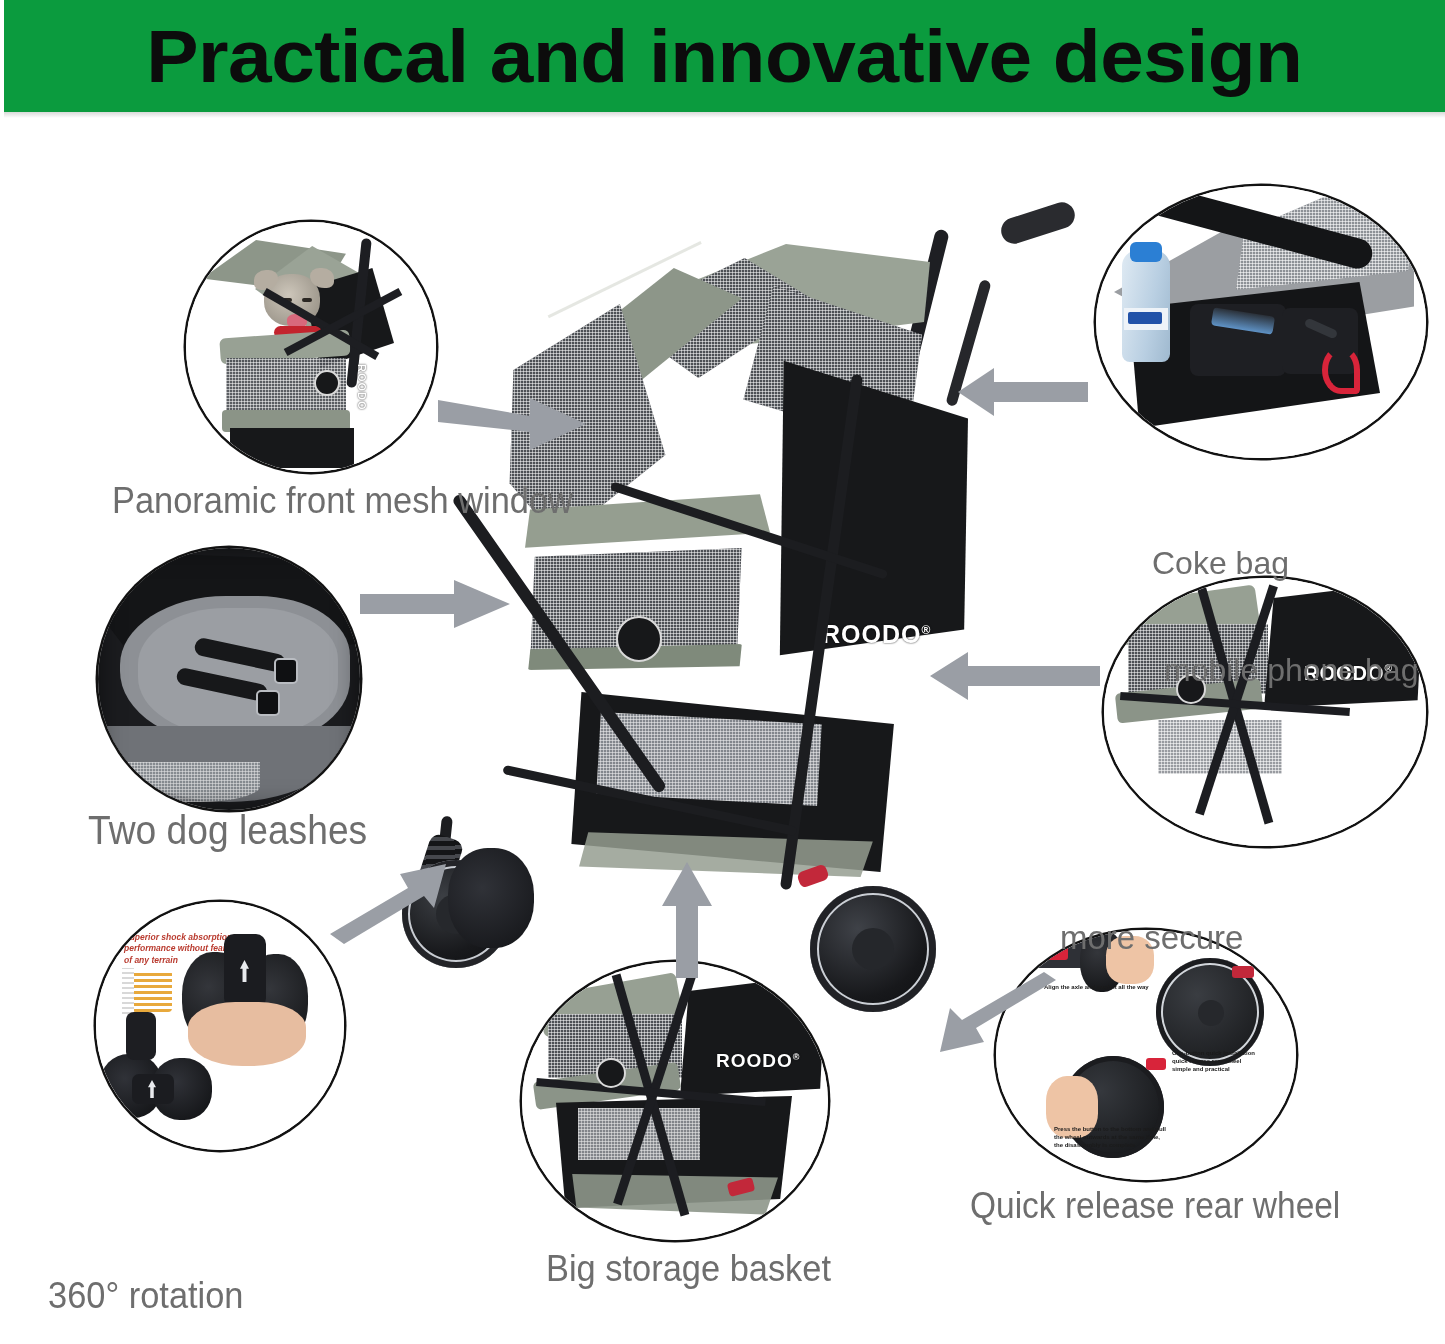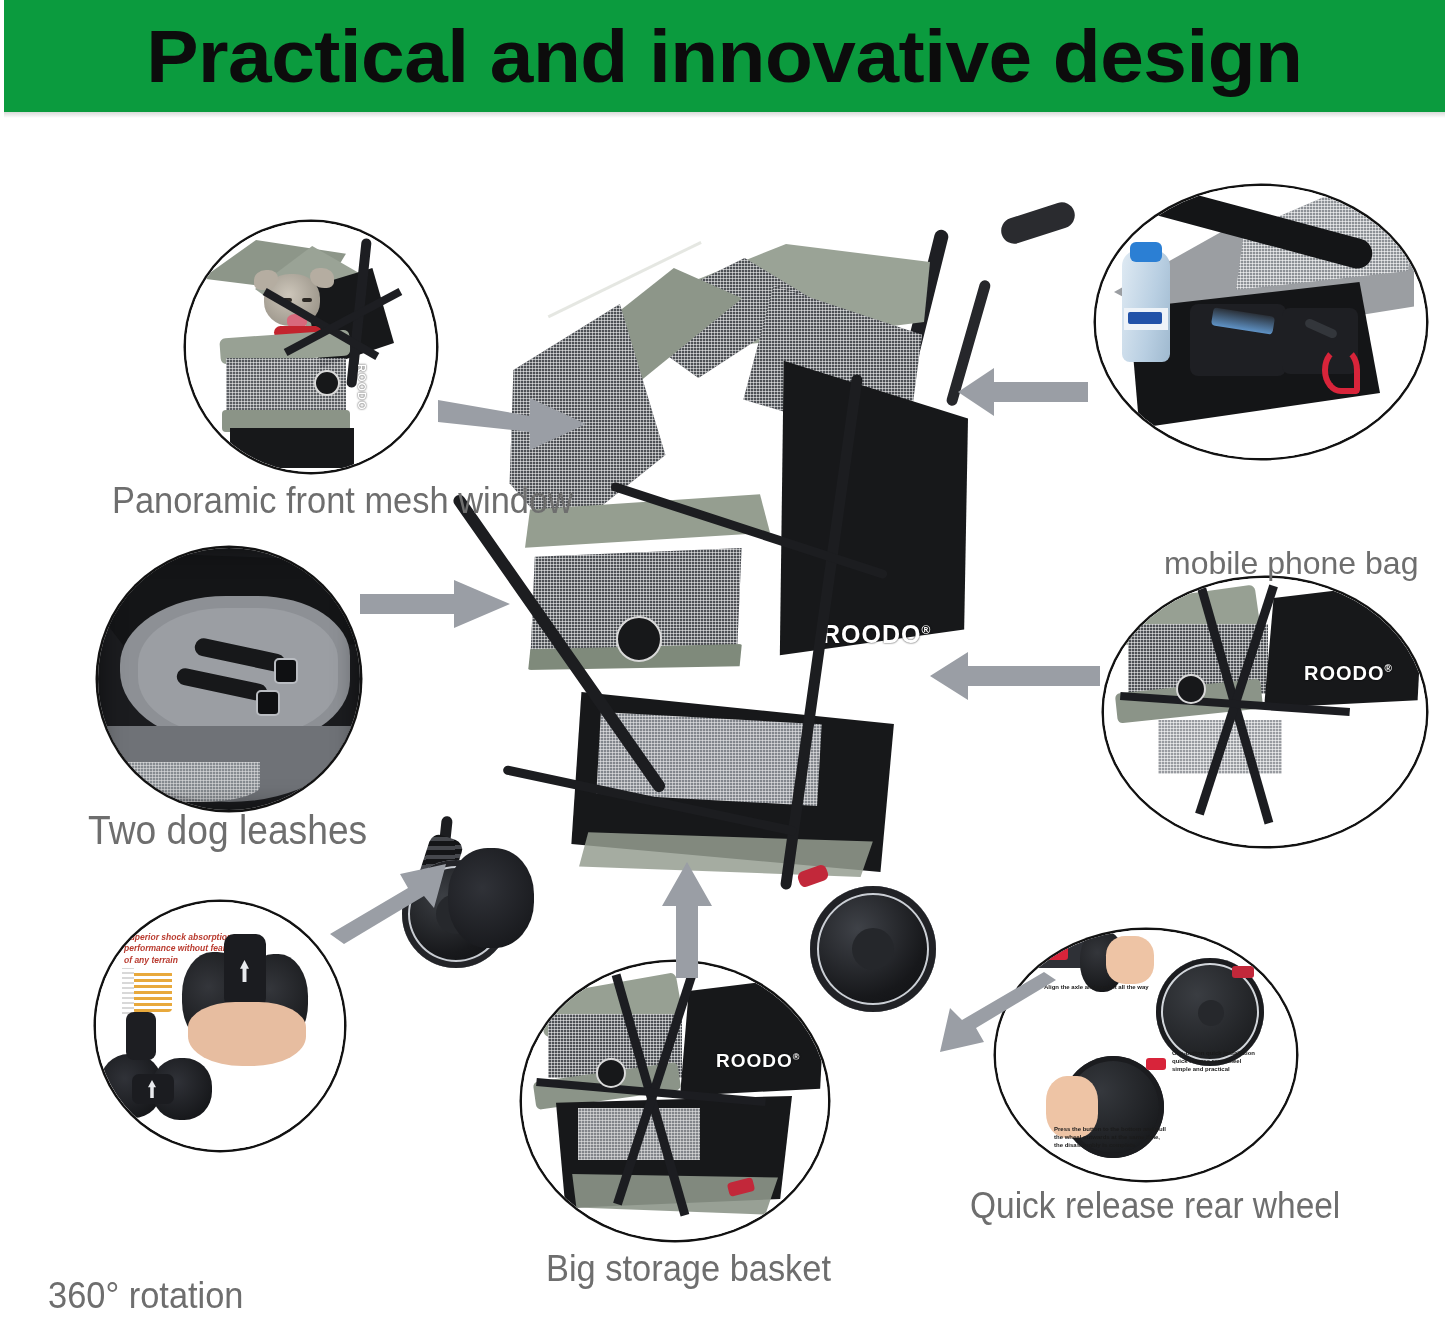--- a/index.html
+++ b/index.html
@@ -381,19 +381,21 @@
 <div class="caption cap-narrow" id="cap-leashes">Two dog leashes</div>
 
 <div class="caption cap-narrow" id="cap-frontwheel">
   <div>360° rotation</div>
   
 </div>
 
 <div class="caption cap-narrow" id="cap-basket">Big storage basket</div>
 
 <div class="caption cap-wide" id="cap-coke">
+  <div>Coke bag</div>
   <div style="margin-left:12px;">mobile phone bag</div>
 </div>
 
 <div class="caption cap-wide" id="cap-parallel">
+  <div style="margin-left:8px;">more secure</div>
 </div>
 
 <div class="caption cap-narrow" id="cap-rearwheel">Quick release rear wheel</div>
 
 </body></html>

